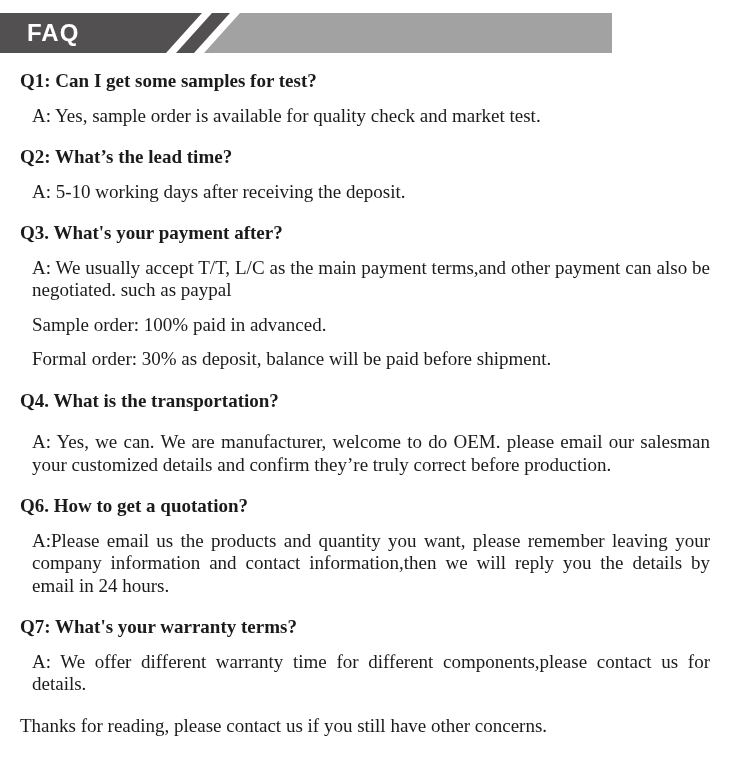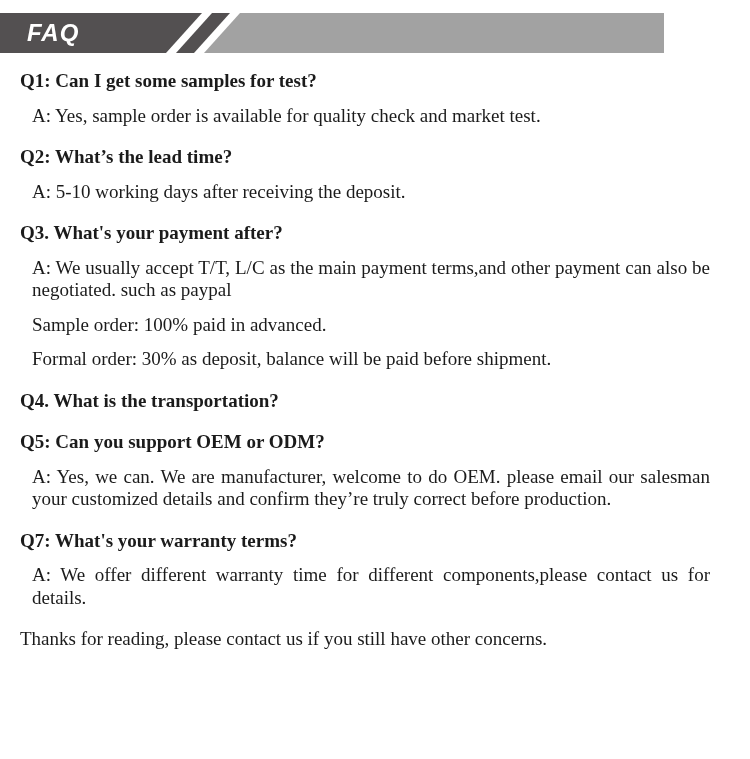--- a/index.html
+++ b/index.html
@@ -14,24 +14,23 @@
     background: #ffffff;
     overflow: hidden;
     font-family: "Liberation Serif", "DejaVu Serif", serif;
     color: #1b1b1b;
   }
   
   .banner {
     position: absolute;
     top: 13px;
     left: 0;
-    width: 664px;
+    width: 612px;
     height: 40px;
     background: #ffffff;
-    font-style: italic;
   }
   .banner .shape {
     position: absolute;
     top: 0;
     left: 0;
     width: 100%;
     height: 100%;
   }
   .banner .dark-main {
     clip-path: polygon(0 0, 202px 0, 166px 100%, 0 100%);
@@ -120,26 +119,31 @@
             <p class="answer-line">Sample order: 100% paid in advanced.</p>
             <p class="answer-line">Formal order: 30% as deposit, balance will be paid before shipment.</p>
           </div>
   </div>
 
   <div class="faq-item">
     <p class="faq-question">Q4. What is the transportation?</p>
   </div>
 
   <div class="faq-item">
-    <p class="faq-question">Q5: Can you support OEM or ODM?</p>
     <div>
             <p class="answer-line">A: Yes, we can. We are manufacturer, welcome to do OEM. please email our salesman your customized details and confirm they’re truly correct before production.</p>
           </div>
   </div>
 
+  <div class="faq-item">
+    <p class="faq-question">Q6. How to get a quotation?</p>
+    <div>
+            <p class="answer-line">A:Please email us the products and quantity you want, please remember leaving your company information and contact information,then we will reply you the details by email in 24 hours.</p>
+          </div>
+  </div>
 
   <div class="faq-item">
     <p class="faq-question">Q7: What's your warranty terms?</p>
     <div>
             <p class="answer-line">A: We offer different warranty time for different components,please contact us for details.</p>
           </div>
   </div>
 </div>
     <p class="closing-line">Thanks for reading, please contact us if you still have other concerns.</p>
   </div>

